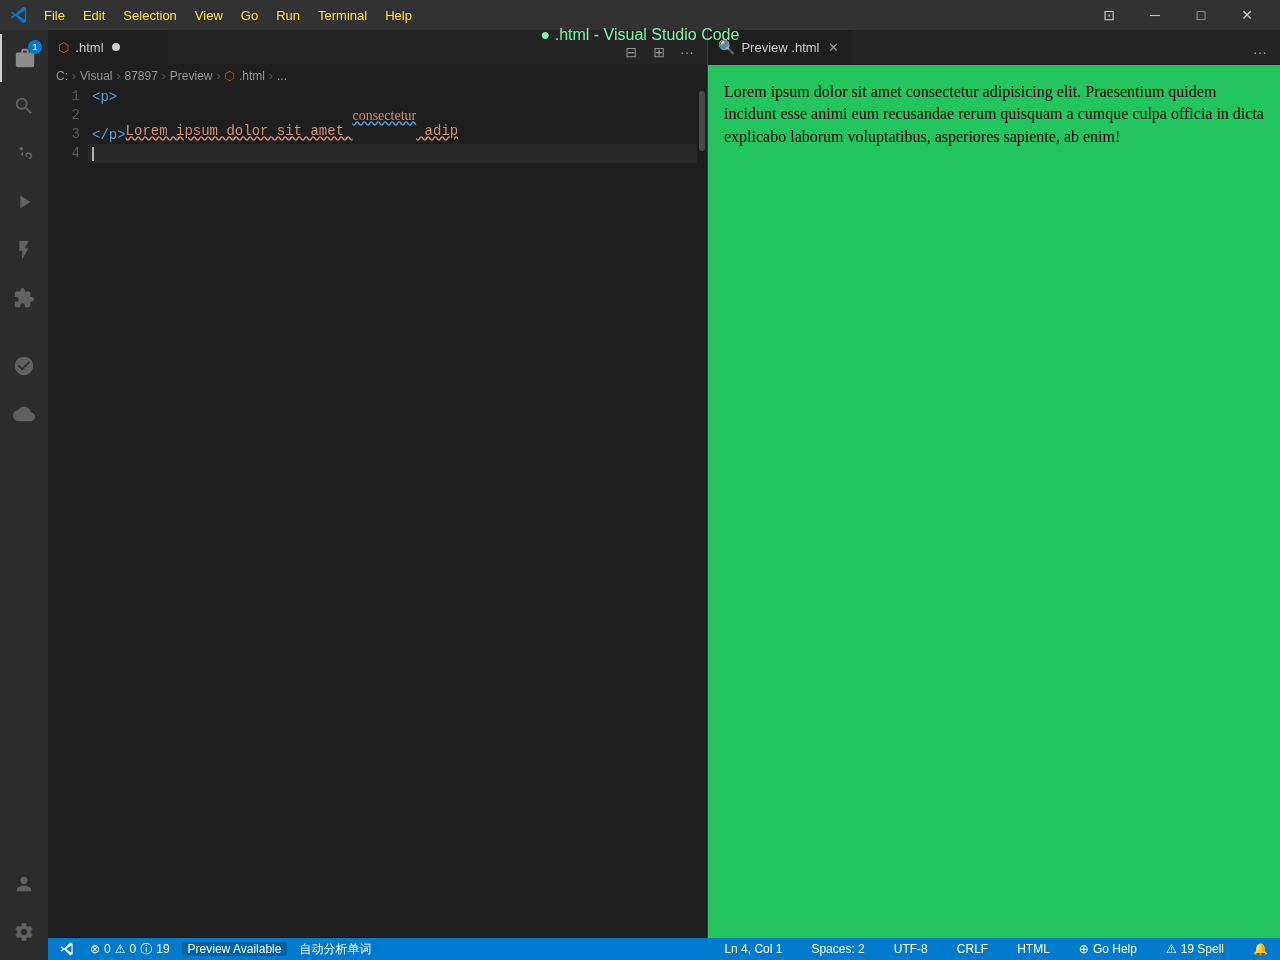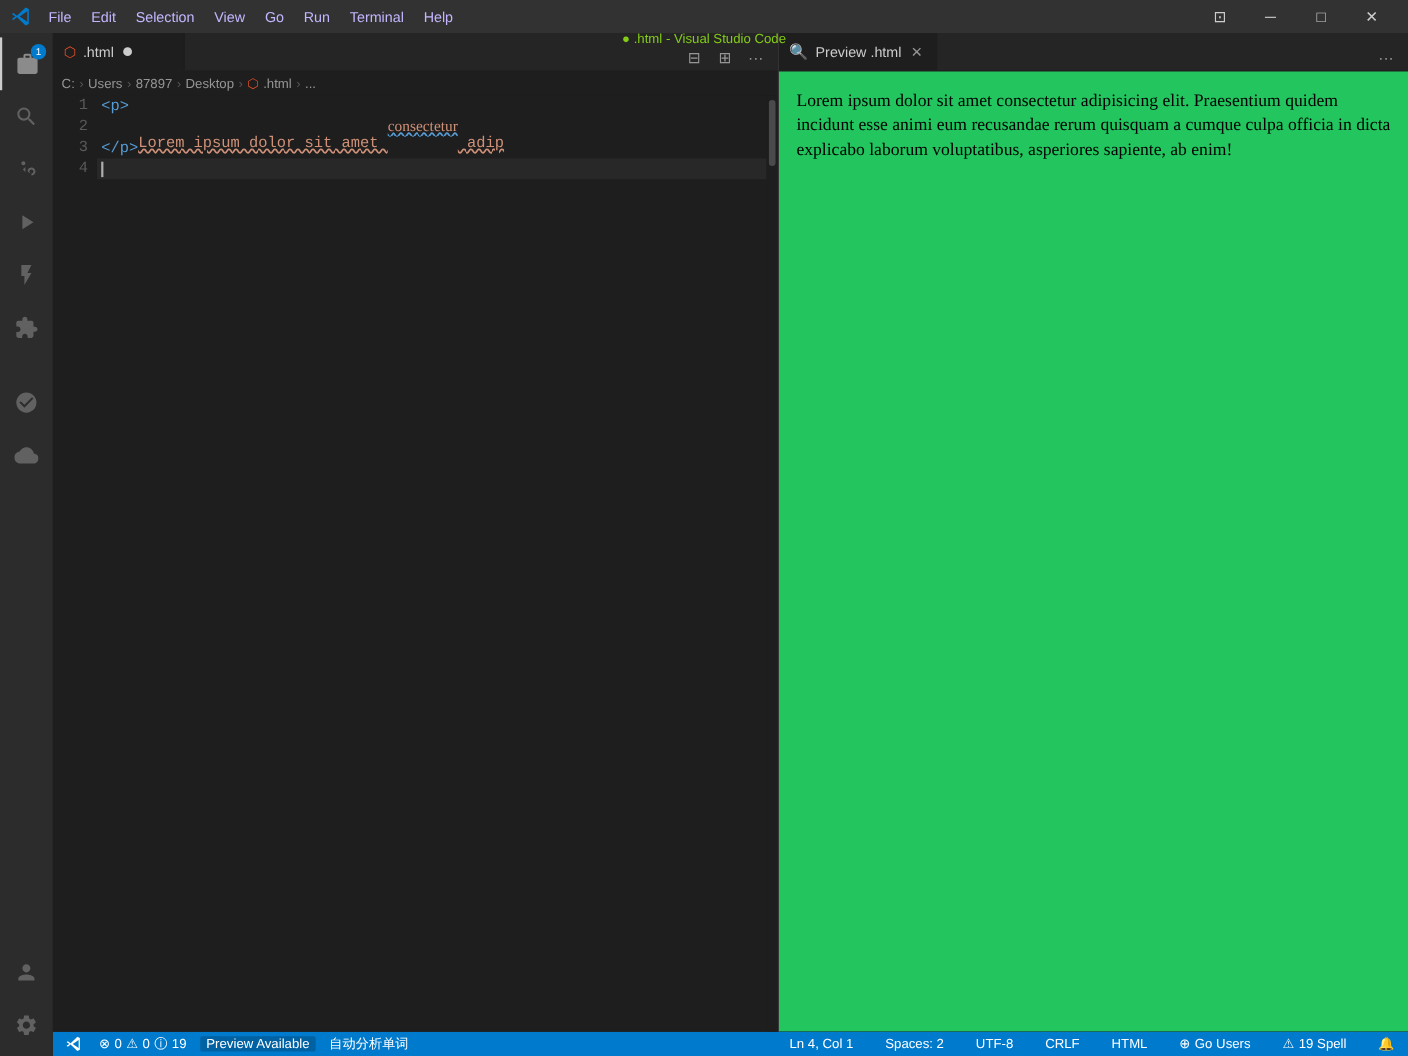--- a/index.html
+++ b/index.html
@@ -34,27 +34,27 @@
       height: 18px;
       color: #007acc;
     }
     .titlebar-menu {
       display: flex;
       gap: 2px;
     }
     .titlebar-menu-item {
       padding: 2px 8px;
       font-size: 13px;
-      color: #c4b5fd;
+      color: #fde047;
       cursor: pointer;
       border-radius: 3px;
     }
     .titlebar-center {
-      font-size: 12px;
-      color: #84cc16;
+      font-size: 16px;
+      color: #86efac;
       position: absolute;
       left: 50%;
       transform: translateX(-50%);
       margin-top: 40px;
     }
     .titlebar-controls {
       display: flex;
       gap: 0;
     }
     .titlebar-control {
@@ -520,25 +520,25 @@
           <div class="tab-actions">
             <div class="tab-action-btn">⊟</div>
             <div class="tab-action-btn">⊞</div>
             <div class="tab-action-btn">···</div>
           </div>
         </div>
 
         <div class="breadcrumb">
           <span>C:</span>
           <span class="breadcrumb-sep">›</span>
-          <span>Users</span>
+          <span>Visual</span>
           <span class="breadcrumb-sep">›</span>
           <span>87897</span>
           <span class="breadcrumb-sep">›</span>
-          <span>Desktop</span>
+          <span>Preview</span>
           <span class="breadcrumb-sep">›</span>
           <span class="breadcrumb-html-icon">⬡</span>
           <span>.html</span>
           <span class="breadcrumb-sep">›</span>
           <span>...</span>
         </div>
 
         <div class="code-editor">
           <div class="line-numbers">
             <div class="line-number">1</div>
@@ -619,21 +619,21 @@
           <span>UTF-8</span>
         </div>
         <div class="status-item">
           <span>CRLF</span>
         </div>
         <div class="status-item">
           <span>HTML</span>
         </div>
         <div class="status-item">
           <span>⊕</span>
-          <span>Go Users</span>
+          <span>Go Help</span>
         </div>
         <div class="status-item">
           <span>⚠</span>
           <span>19 Spell</span>
         </div>
         <div class="status-item">
           <span>🔔</span>
         </div>
       </div>
     </div>

